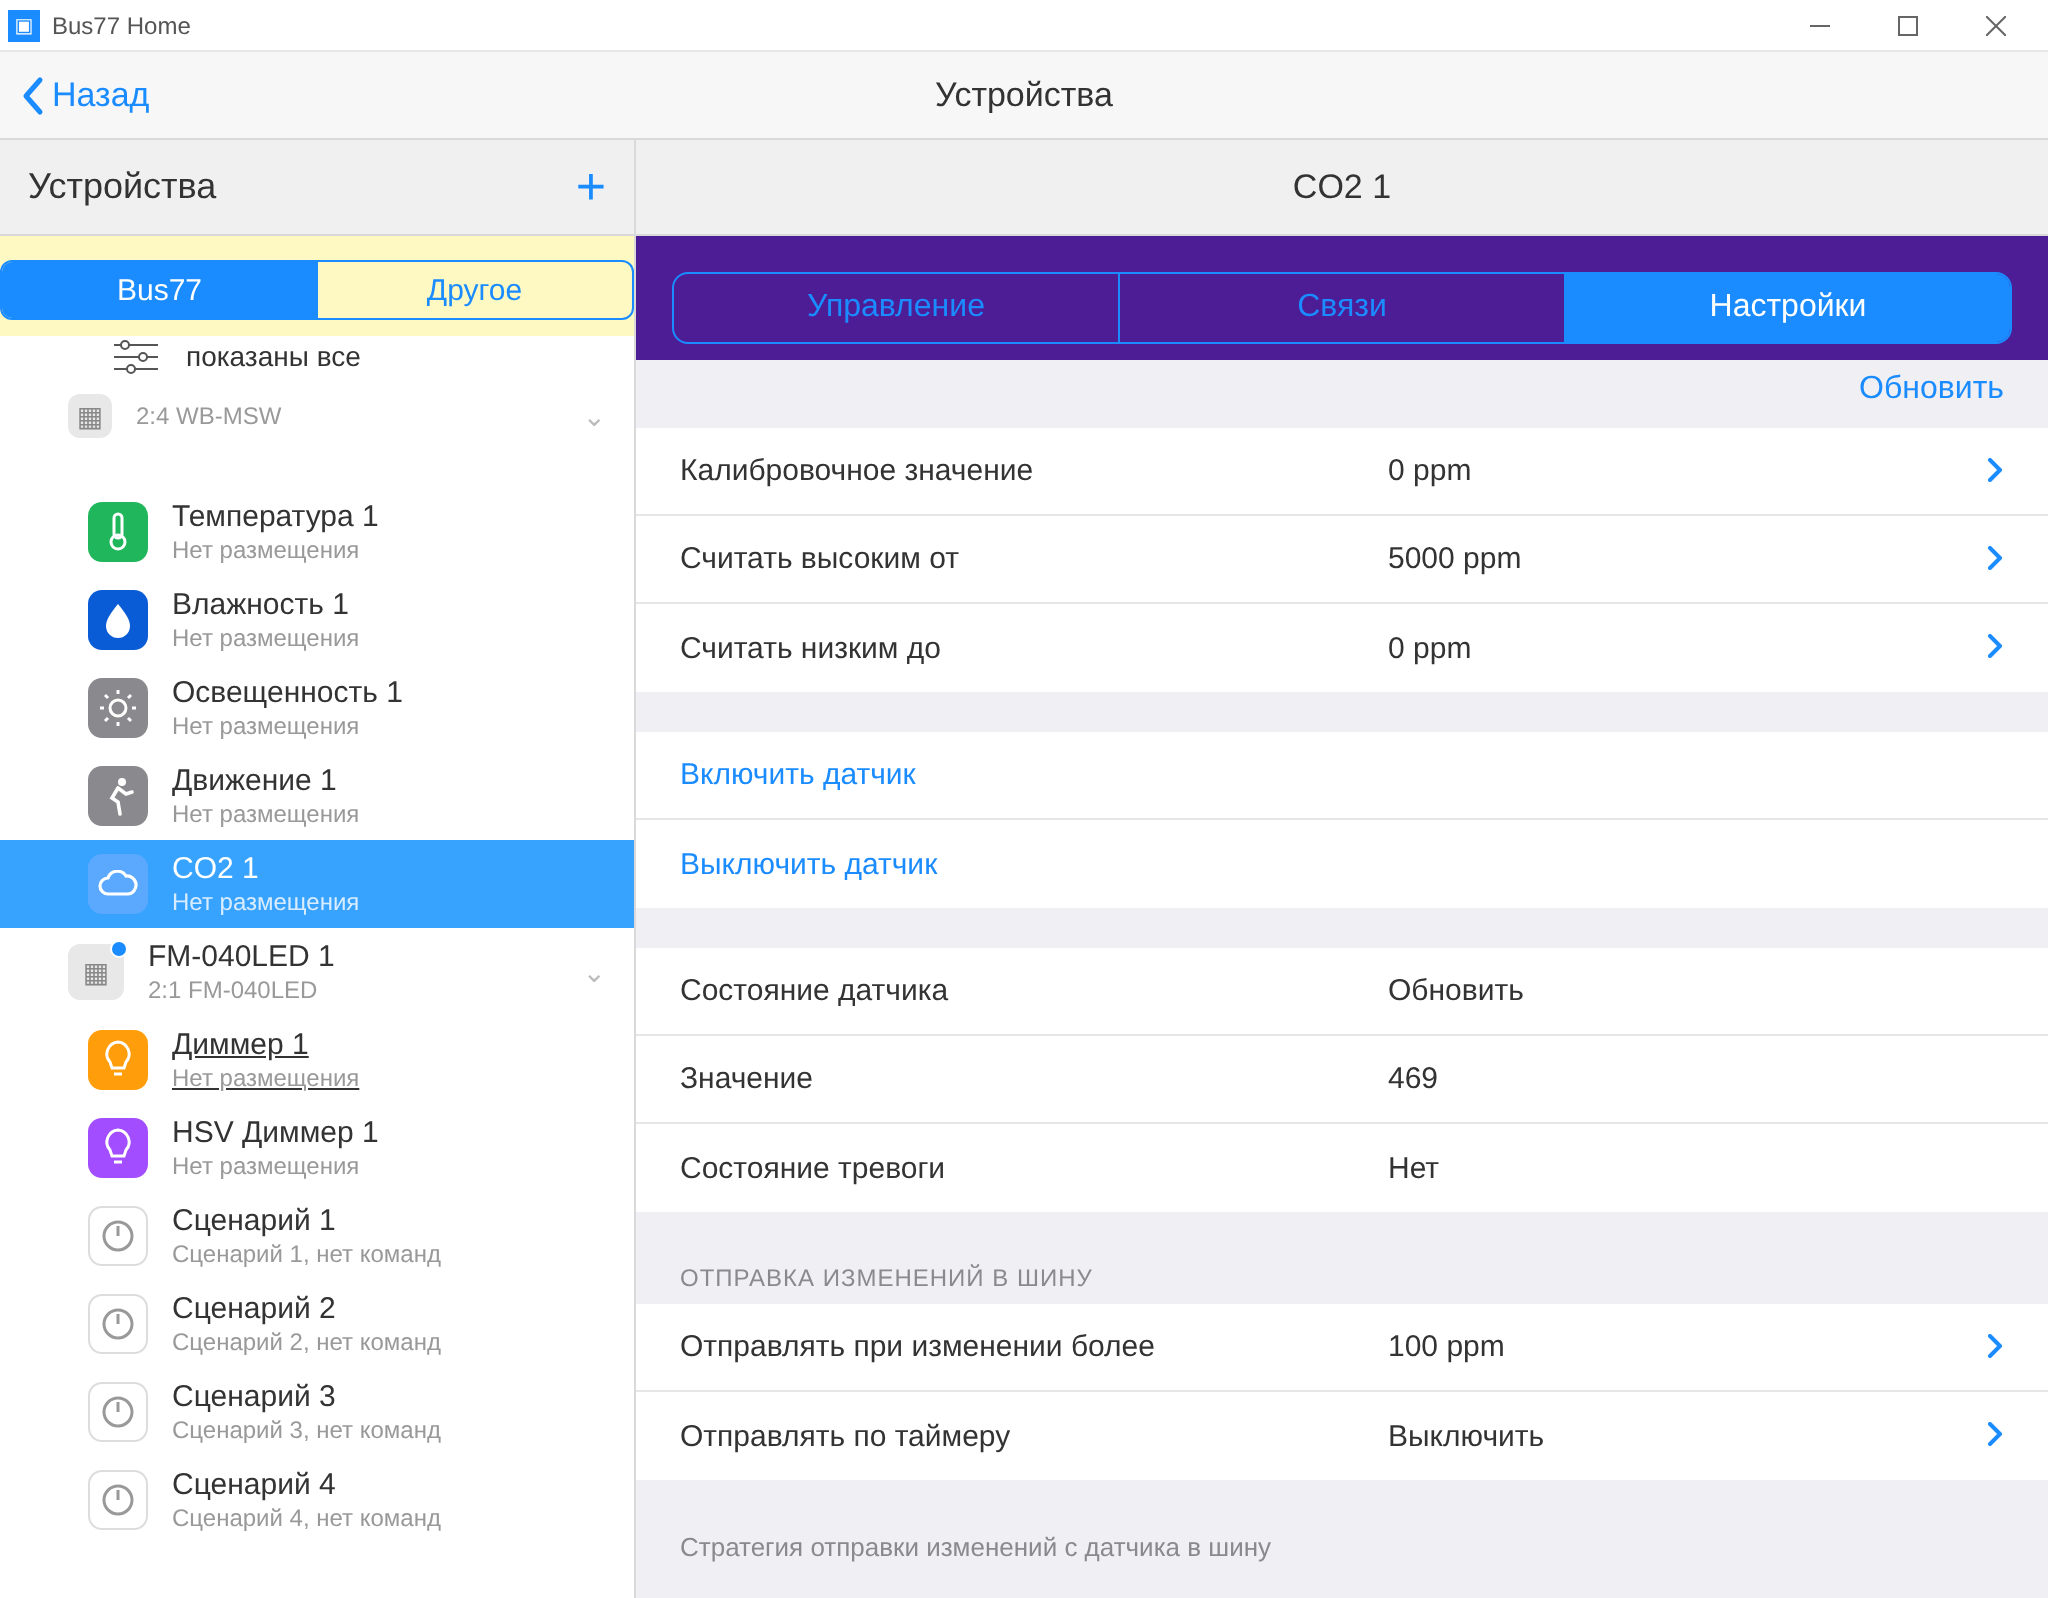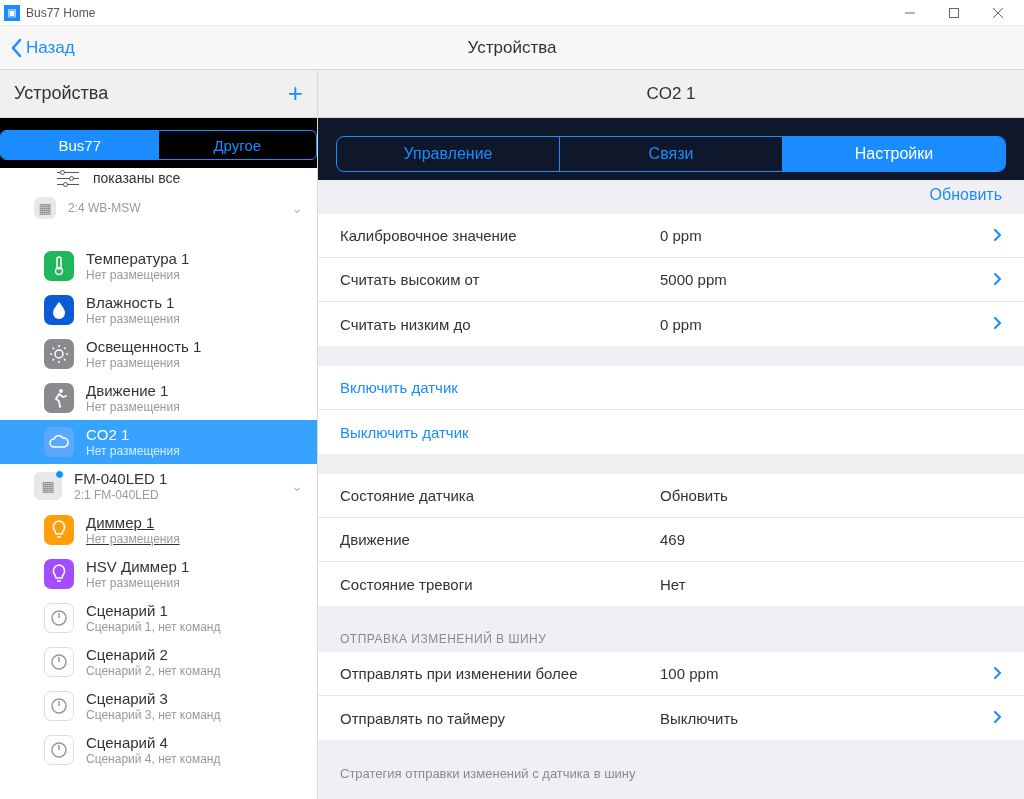--- a/index.html
+++ b/index.html
@@ -10,21 +10,21 @@
   .win-ctrl { width: 44px; height: 26px; display: flex; align-items: center; justify-content: center; color: #666; }
   .win-ctrl svg { width: 10px; height: 10px; }
   .header { height: 44px; background: #f7f7f7; border-bottom: 1px solid #d9d9d9; display: flex; align-items: center; position: relative; }
   .back { display: flex; align-items: center; color: #1a8cff; font-size: 17px; padding-left: 10px; cursor: pointer; }
   .back svg { width: 12px; height: 20px; margin-right: 4px; }
   .header-title { position: absolute; left: 0; right: 0; text-align: center; font-size: 17px; color: #333; pointer-events: none; }
   .main { display: flex; height: calc(799px - 26px - 44px); }
   .sidebar { width: 318px; border-right: 1px solid #d9d9d9; display: flex; flex-direction: column; background: #fff; }
   .sidebar-head { height: 48px; background: #f0f0f0; border-bottom: 1px solid #d9d9d9; display: flex; align-items: center; padding: 0 14px; font-size: 18px; color: #333; }
   .sidebar-head .plus { margin-left: auto; color: #1a8cff; font-size: 26px; font-weight: 300; }
-  .seg-wrap { padding: 12px 0 8px; background: #000000; }
+  .seg-wrap { padding: 12px 0 8px; background: #fef9c3; }
   .seg { display: flex; border: 1px solid #1a8cff; border-radius: 6px; overflow: hidden; height: 30px; }
   .seg-btn { flex: 1; display: flex; align-items: center; justify-content: center; font-size: 15px; color: #1a8cff; cursor: pointer; }
   .seg-btn.active { background: #1a8cff; color: #fff; }
   .filter-row { display: flex; align-items: center; padding: 2px 14px 10px; font-size: 14px; color: #333; margin-left: 43px; }
   .filter-ic { width: 22px; height: 14px; margin-right: 14px; position: relative; }
   .filter-ic .l { position:absolute; left:0; right:0; height:1px; background:#555;}
   .filter-ic .d { position:absolute; width:5px; height:5px; border:1px solid #555; border-radius:50%; background:#fff; top:-2.5px;}
   .list { flex: 1; overflow: hidden; }
   .row { display: flex; align-items: center; height: 44px; padding: 0 14px; cursor: pointer; }
   .row .icon { width: 30px; height: 30px; border-radius: 7px; display: flex; align-items: center; justify-content: center; margin-right: 12px; color: #fff; flex-shrink: 0; }
@@ -32,28 +32,28 @@
   .row .t1 { font-size: 15px; color: #333; }
   .row .t2 { font-size: 12px; color: #999; }
   .row.selected { background: #37a3ff; }
   .row.selected .t1 { color: #fff; }
   .row.selected .t2 { color: #d8ecff; }
   .row .chev { margin-left: auto; color: #bbb; }
   .group-icon { width:28px; height:28px; border-radius:6px; background:#e8e8e8; margin-right:12px; display:flex; align-items:center; justify-content:center; color:#888; position:relative;}
   .group-icon .dot { position:absolute; top:-2px; right:-2px; width:9px; height:9px; border-radius:50%; background:#1a8cff; border:1.5px solid #fff;}
   .content { flex: 1; display: flex; flex-direction: column; background: #efeff4; overflow: hidden;}
   .content-head { height: 48px; background: #f0f0f0; border-bottom: 1px solid #d9d9d9; display: flex; align-items: center; justify-content: center; font-size: 17px; color: #333; }
-  .tabs-wrap { padding: 18px 18px 8px; background:#0f172a;}
+  .tabs-wrap { padding: 18px 18px 8px; background:#4c1d95;}
   .tabs { display: flex; border: 1px solid #1a8cff; border-radius: 8px; overflow: hidden; height: 36px; }
   .tab { flex: 1; display: flex; align-items: center; justify-content: center; color: #1a8cff; font-size: 16px; cursor: pointer; }
   .tab + .tab { border-left: 1px solid #1a8cff; }
   .tab.active { background: #1a8cff; color: #fff; }
   .refresh { text-align: right; padding: 6px 22px 10px; color: #1a8cff; font-size: 16px; cursor: pointer; }
   .section { background: #fff; margin: 0 0 20px 0; }
-  .setting { display: flex; align-items: center; height: 44px; padding: 0 22px; border-bottom: 1px solid #e6e6e6; }
+  .setting { display: flex; align-items: center; height: 44px; padding: 0 22px; border-bottom: 1px solid #e6e6e6; gap: 34px; }
   .setting:last-child { border-bottom: none; }
   .setting .label { flex: 0 0 320px; font-size: 15px; color: #333; }
   .setting .value { font-size: 15px; color: #333; }
   .setting .arr { margin-left: auto; color: #1a8cff; }
   .action { height: 44px; display: flex; align-items: center; padding: 0 22px; border-bottom: 1px solid #e6e6e6; color: #1a8cff; font-size: 15px; cursor: pointer; }
   .action:last-child { border-bottom: none; }
   .sec-title { padding: 6px 22px; font-size: 12px; letter-spacing: 0.5px; color: #8a8a8e; }
   .footnote { padding: 6px 22px; font-size: 13px; color: #8a8a8e; }
   .chev-r { width: 8px; height: 12px; }
   .scroll { overflow-y: auto; }
@@ -320,21 +320,21 @@
           <div class="action">Включить датчик</div>
           <div class="action">Выключить датчик</div>
         </div>
       <div class="section" id="sec-status">
           <div class="setting">
     <div class="label">Состояние датчика</div>
     <div class="value">Обновить</div>
 
   </div>
           <div class="setting">
-    <div class="label">Движение</div>
+    <div class="label">Значение</div>
     <div class="value">469</div>
 
   </div>
           <div class="setting">
     <div class="label">Состояние тревоги</div>
     <div class="value">Нет</div>
 
   </div>
         </div>
       <div class="sec-title">ОТПРАВКА ИЗМЕНЕНИЙ В ШИНУ</div>

